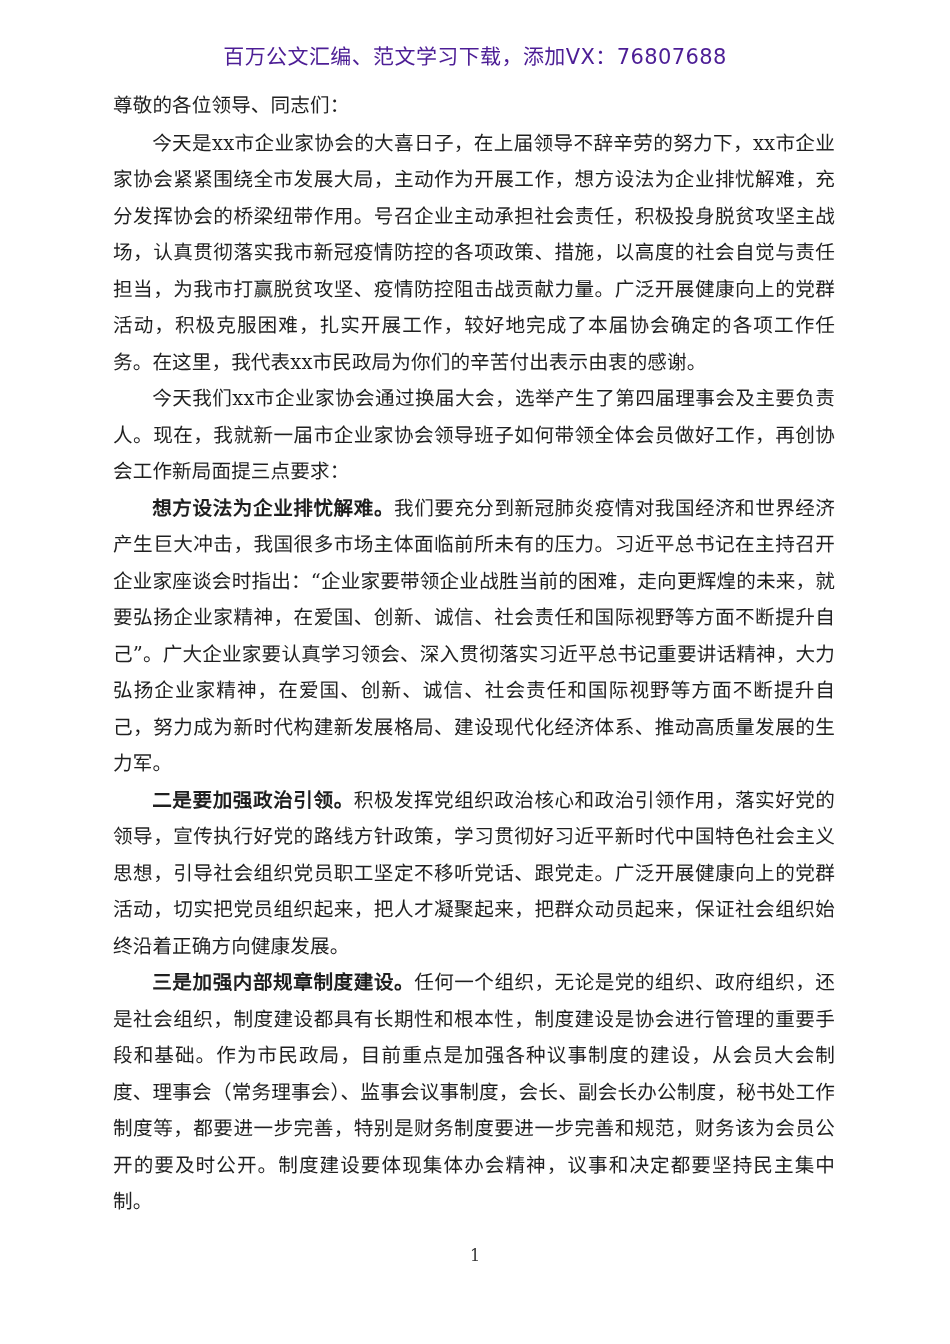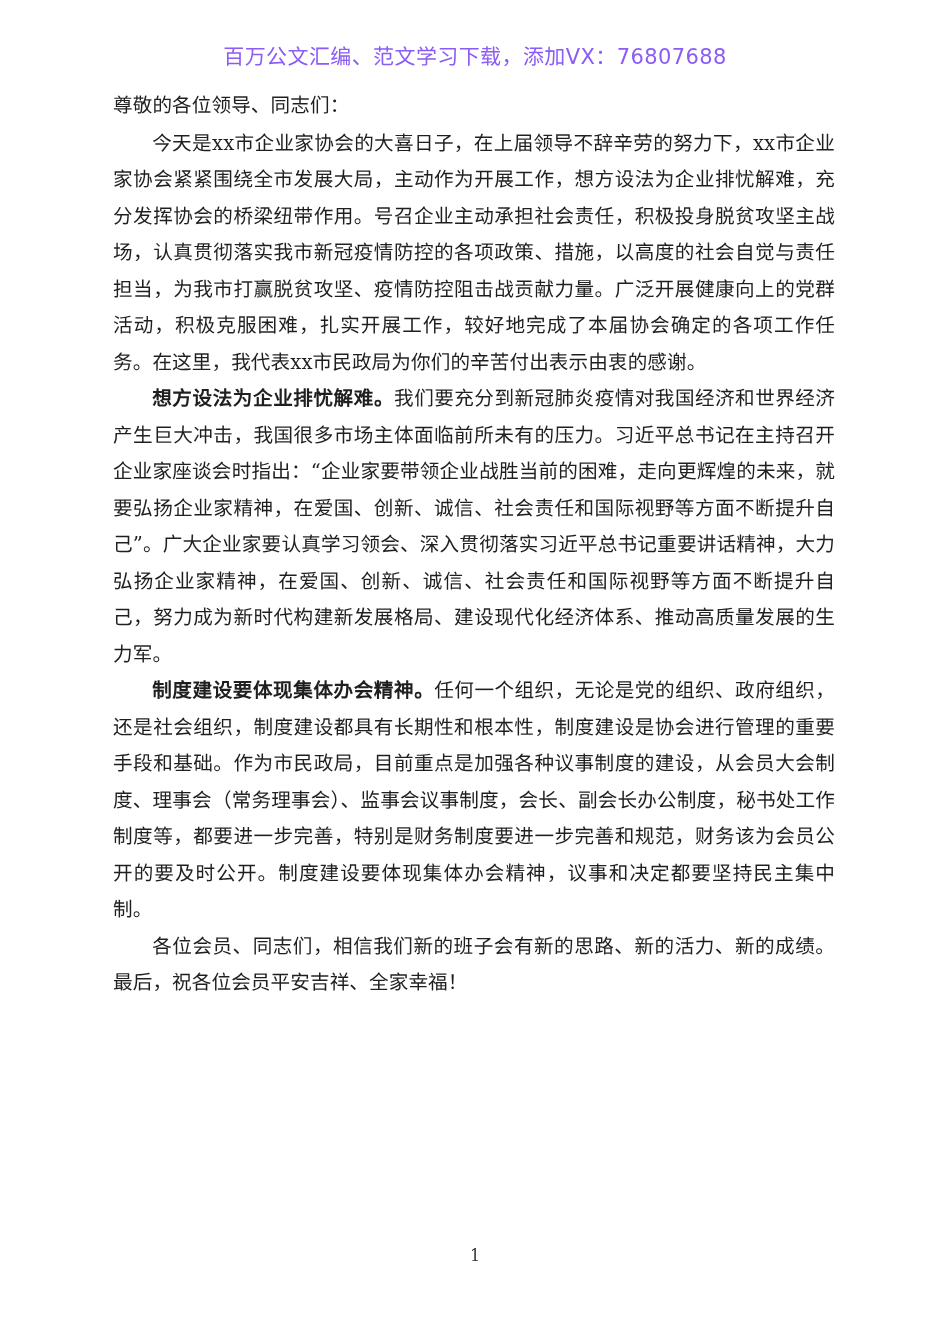--- a/index.html
+++ b/index.html
@@ -23,21 +23,21 @@
   .promo-banner {
     position: absolute;
     top: 40px;
     left: 0;
     width: 950px;
     text-align: center;
     font-family: "DejaVu Sans", "Liberation Sans", sans-serif;
     font-size: 21px;
     font-weight: 400;
     letter-spacing: 0.4px;
-    color: #8b5cf6;
+    color: #4c1d95;
     white-space: nowrap;
   }
   .doc-body {
     position: absolute;
     top: 88px;
     left: 113px;
     width: 722px;
   }
   .para {
     margin: 0 0 0 0;
@@ -82,31 +82,34 @@
 
   <div class="doc-body">
 
     <p class="para salutation">尊敬的各位领导、同志们：</p>
 
 
     <p class="para indent">
       <span class="lead"></span><span>今天是xx市企业家协会的大喜日子，在上届领导不辞辛劳的努力下，xx市企业家协会紧紧围绕全市发展大局，主动作为开展工作，想方设法为企业排忧解难，充分发挥协会的桥梁纽带作用。号召企业主动承担社会责任，积极投身脱贫攻坚主战场，认真贯彻落实我市新冠疫情防控的各项政策、措施，以高度的社会自觉与责任担当，为我市打赢脱贫攻坚、疫情防控阻击战贡献力量。广泛开展健康向上的党群活动，积极克服困难，扎实开展工作，较好地完成了本届协会确定的各项工作任务。在这里，我代表xx市民政局为你们的辛苦付出表示由衷的感谢。</span>
     </p>
 
+    <p class="para indent">
+      <span class="lead"></span><span>今天我们xx市企业家协会通过换届大会，选举产生了第四届理事会及主要负责人。现在，我就新一届市企业家协会领导班子如何带领全体会员做好工作，再创协会工作新局面提三点要求：</span>
+    </p>
 
     <p class="para indent">
       <span class="lead">想方设法为企业排忧解难。</span><span>我们要充分到新冠肺炎疫情对我国经济和世界经济产生巨大冲击，我国很多市场主体面临前所未有的压力。习近平总书记在主持召开企业家座谈会时指出：“企业家要带领企业战胜当前的困难，走向更辉煌的未来，就要弘扬企业家精神，在爱国、创新、诚信、社会责任和国际视野等方面不断提升自己”。广大企业家要认真学习领会、深入贯彻落实习近平总书记重要讲话精神，大力弘扬企业家精神，在爱国、创新、诚信、社会责任和国际视野等方面不断提升自己，努力成为新时代构建新发展格局、建设现代化经济体系、推动高质量发展的生力军。</span>
     </p>
 
-
     <p class="para indent">
-      <span class="lead">制度建设要体现集体办会精神。</span><span>任何一个组织，无论是党的组织、政府组织，还是社会组织，制度建设都具有长期性和根本性，制度建设是协会进行管理的重要手段和基础。作为市民政局，目前重点是加强各种议事制度的建设，从会员大会制度、理事会（常务理事会）、监事会议事制度，会长、副会长办公制度，秘书处工作制度等，都要进一步完善，特别是财务制度要进一步完善和规范，财务该为会员公开的要及时公开。制度建设要体现集体办会精神，议事和决定都要坚持民主集中制。</span>
+      <span class="lead">二是要加强政治引领。</span><span>积极发挥党组织政治核心和政治引领作用，落实好党的领导，宣传执行好党的路线方针政策，学习贯彻好习近平新时代中国特色社会主义思想，引导社会组织党员职工坚定不移听党话、跟党走。广泛开展健康向上的党群活动，切实把党员组织起来，把人才凝聚起来，把群众动员起来，保证社会组织始终沿着正确方向健康发展。</span>
     </p>
 
     <p class="para indent">
-      <span class="lead"></span><span>各位会员、同志们，相信我们新的班子会有新的思路、新的活力、新的成绩。最后，祝各位会员平安吉祥、全家幸福！</span>
+      <span class="lead">三是加强内部规章制度建设。</span><span>任何一个组织，无论是党的组织、政府组织，还是社会组织，制度建设都具有长期性和根本性，制度建设是协会进行管理的重要手段和基础。作为市民政局，目前重点是加强各种议事制度的建设，从会员大会制度、理事会（常务理事会）、监事会议事制度，会长、副会长办公制度，秘书处工作制度等，都要进一步完善，特别是财务制度要进一步完善和规范，财务该为会员公开的要及时公开。制度建设要体现集体办会精神，议事和决定都要坚持民主集中制。</span>
     </p>
+
 
   </div>
 
   <div class="page-number">1</div>
 
 </div>
 
 </body></html>

